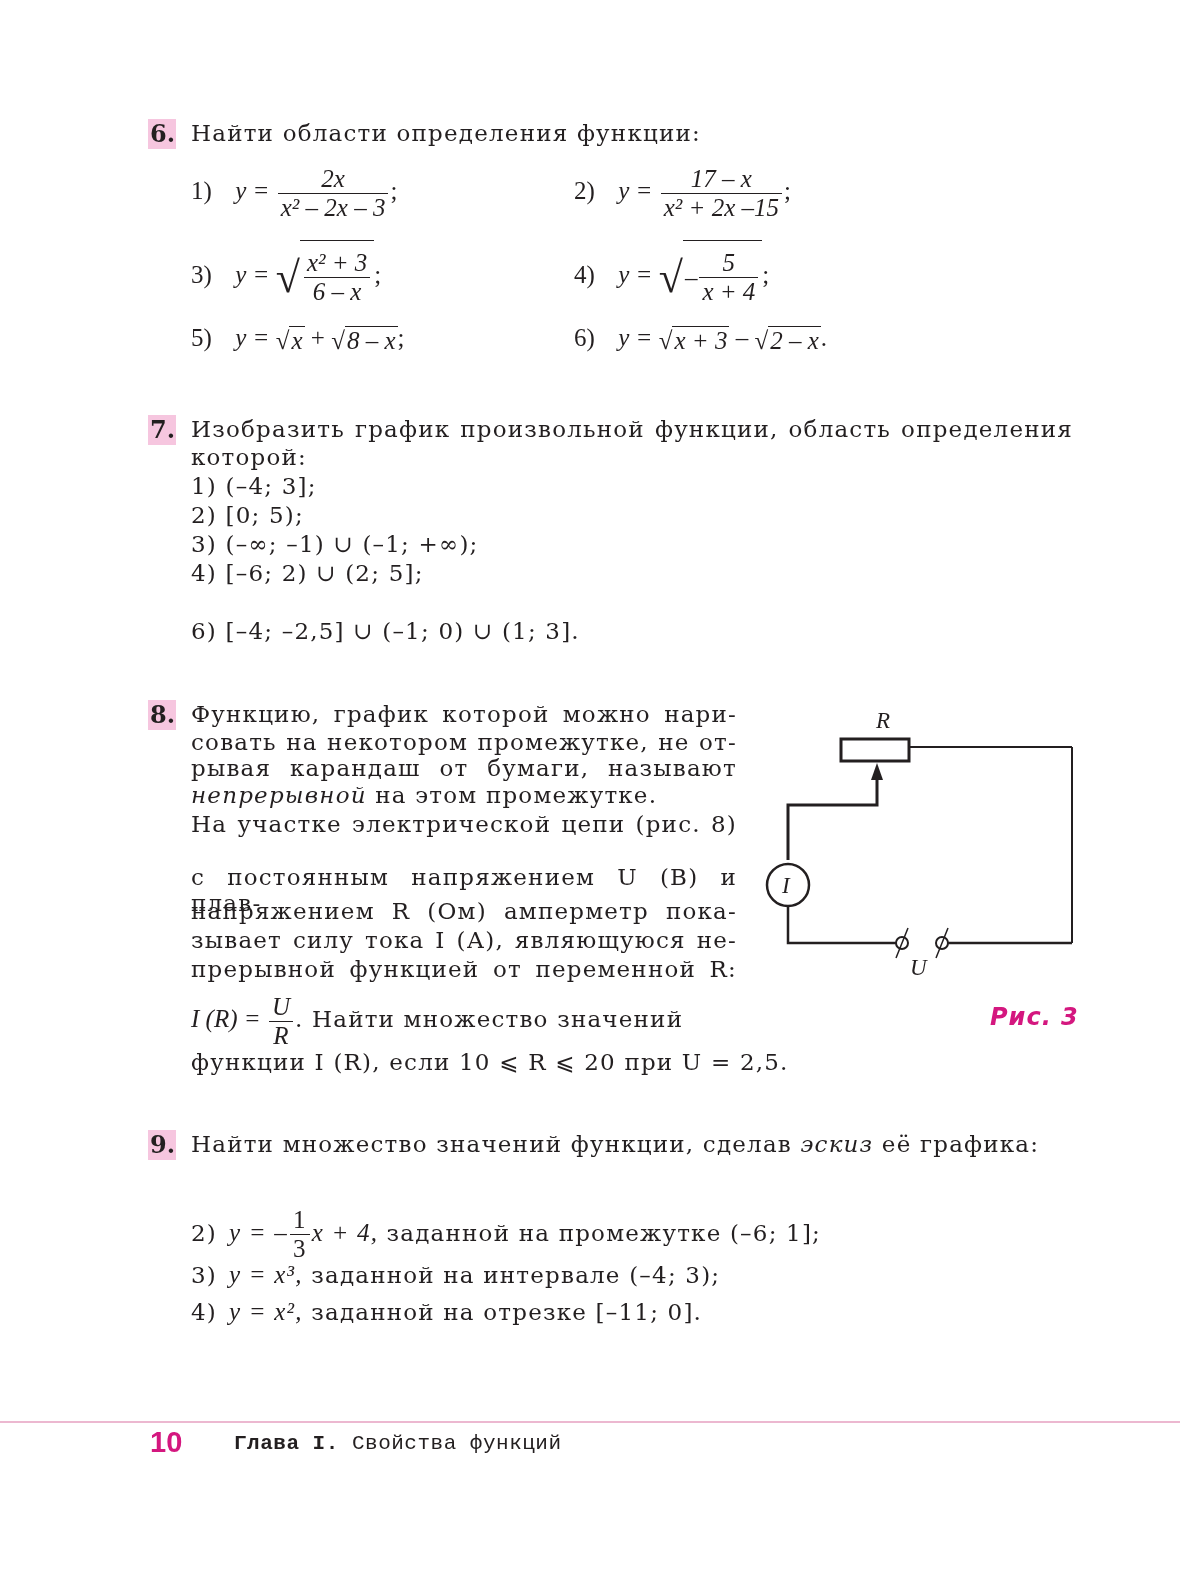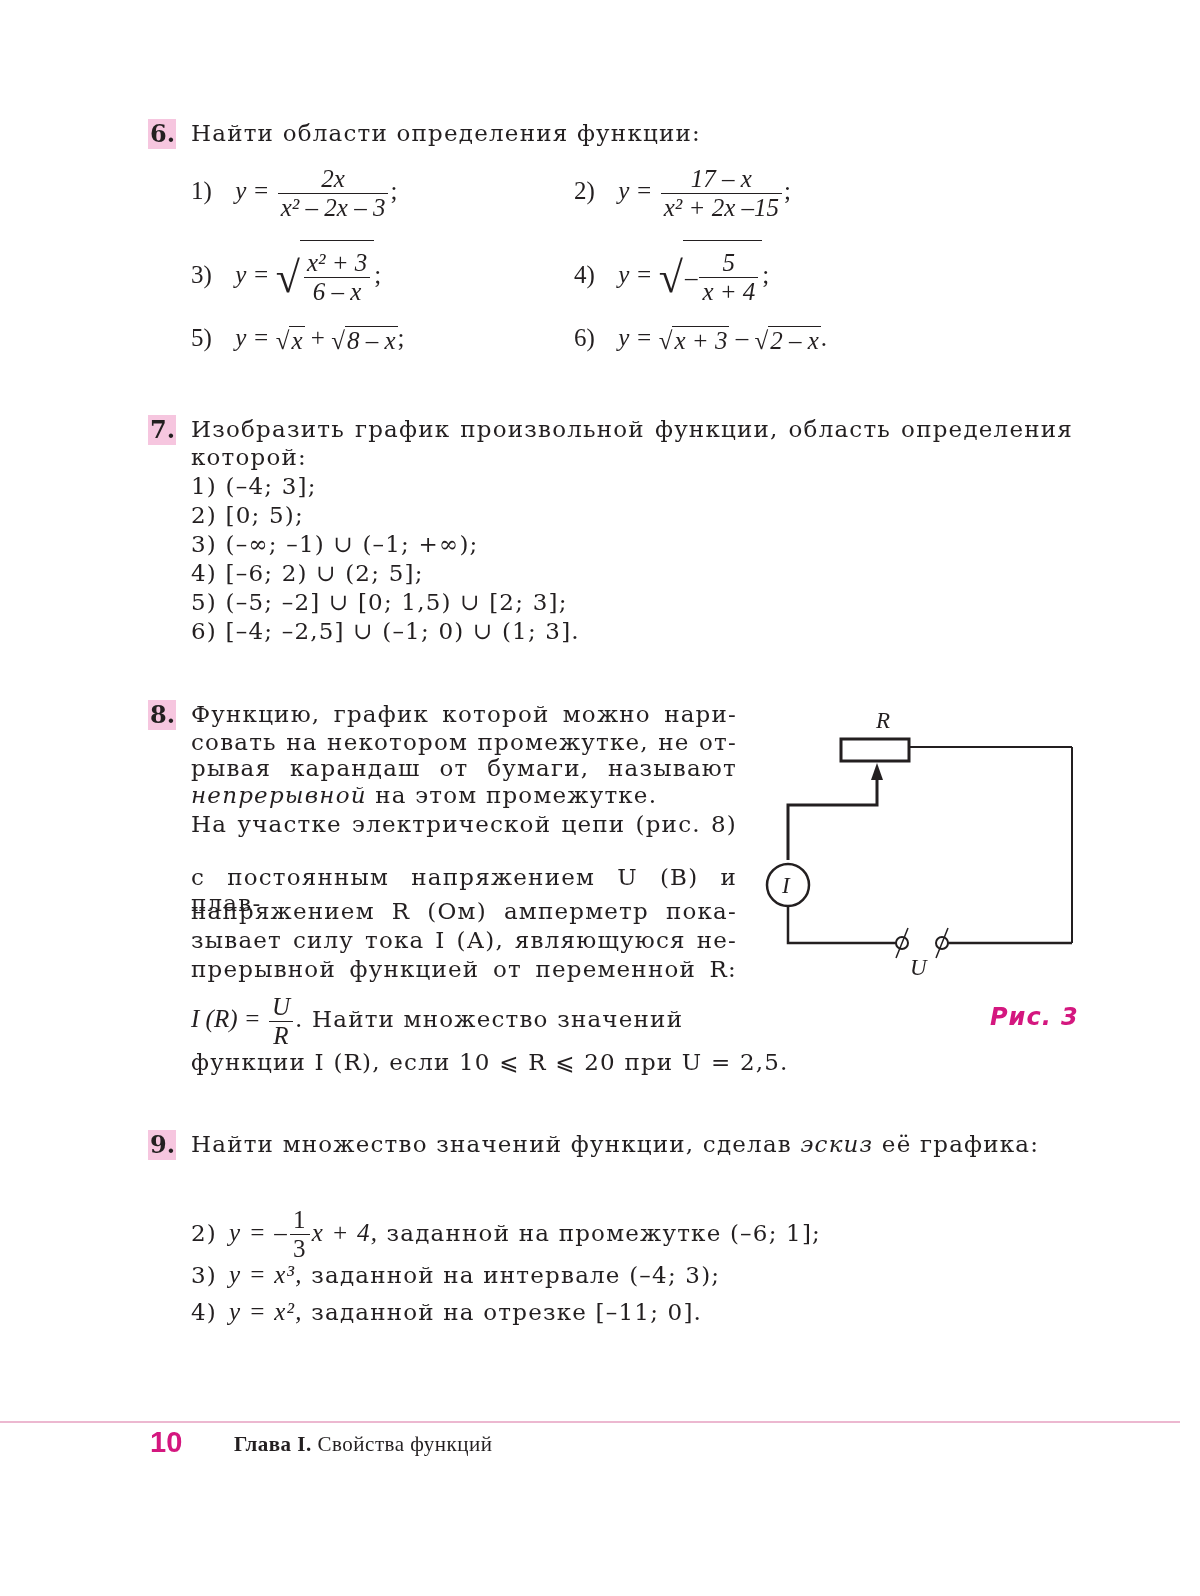--- a/index.html
+++ b/index.html
@@ -25,21 +25,21 @@
   .sqrt .rad { display: inline-block; border-top: 1.5px solid #231f20; padding: 0 2px; }
   .sqrt .sym { display: inline-block; }
   .lbl { display: inline-block; width: 38px; }
   .fig-cap {
     position: absolute; left: 990px; top: 1003px;
     font-family: "DejaVu Sans", "Liberation Sans", sans-serif; font-weight: bold; font-style: italic;
     font-size: 24px; color: #d4177f; letter-spacing: 1px;
   }
   .footer-rule { position: absolute; left: 0; top: 1421px; width: 1180px; height: 2px; background: #ecb8d0; }
   .footer-page { position: absolute; left: 150px; top: 1426px; font-family: "Liberation Sans", sans-serif; font-weight: bold; font-size: 29px; color: #d4177f; }
-  .footer-chapter { position: absolute; left: 234px; top: 1432px; font-family: Liberation Serif, serif; font-size: 21px; color: #231f20; letter-spacing: 0.5px; }
+  .footer-chapter { position: absolute; left: 234px; top: 1432px; font-family: Liberation Mono, monospace; font-size: 21px; color: #231f20; letter-spacing: 0.5px; }
   .footer-chapter b { font-weight: bold; }
   .justify { position: absolute; left: 191px; width: 546px; text-align: justify; text-align-last: justify; white-space: normal; }
 </style>
 </head>
 <body>
 
 <div class="page">
 
   <div class="num-badge" style="top:119px">6.</div>
   <div class="line txt" style="top:120px">Найти области определения функции:</div>
@@ -81,21 +81,20 @@
     <span class="sqrt"><span class="sym">√</span><span class="rad it">2 – x</span></span><span>.</span>
   </div>
 
   <div class="num-badge" style="top:415px">7.</div>
   <div class="line txt" style="top:416px; width:882px; text-align:justify; text-align-last:justify">Изобразить график произвольной функции, область определения</div>
   <div class="line txt" style="top:444px">которой:</div>
   <div class="line txt" style="top:473px">1) (–4; 3];</div>
   <div class="line txt" style="top:502px">2) [0; 5);</div>
   <div class="line txt" style="top:531px">3) (–∞; –1) ∪ (–1; +∞);</div>
   <div class="line txt" style="top:560px">4) [–6; 2) ∪ (2; 5];</div>
-  <div class="line txt" style="top:589px">5) (–5; –2] ∪ [0; 1,5) ∪ [2; 3];</div>
   <div class="line txt" style="top:618px">6) [–4; –2,5] ∪ (–1; 0) ∪ (1; 3].</div>
 
   <div class="num-badge" style="top:700px">8.</div>
   <div class="justify txt" style="top:701px">Функцию, график которой можно нари-</div>
   <div class="justify txt" style="top:755px">рывая карандаш от бумаги, называют</div>
   <div class="justify txt" style="top:729px">совать на некотором промежутке, не от-</div>
   <div class="line txt" style="top:782px"><span class="it">непрерывной</span><span> на этом промежутке.</span></div>
   <div class="justify txt" style="top:811px">На участке электрической цепи (рис. 8)</div>
   <div class="justify txt" style="top:864px">с постоянным напряжением U (В) и плав-</div>
   <div class="justify txt" style="top:898px">напряжением R (Ом) амперметр пока-</div>

